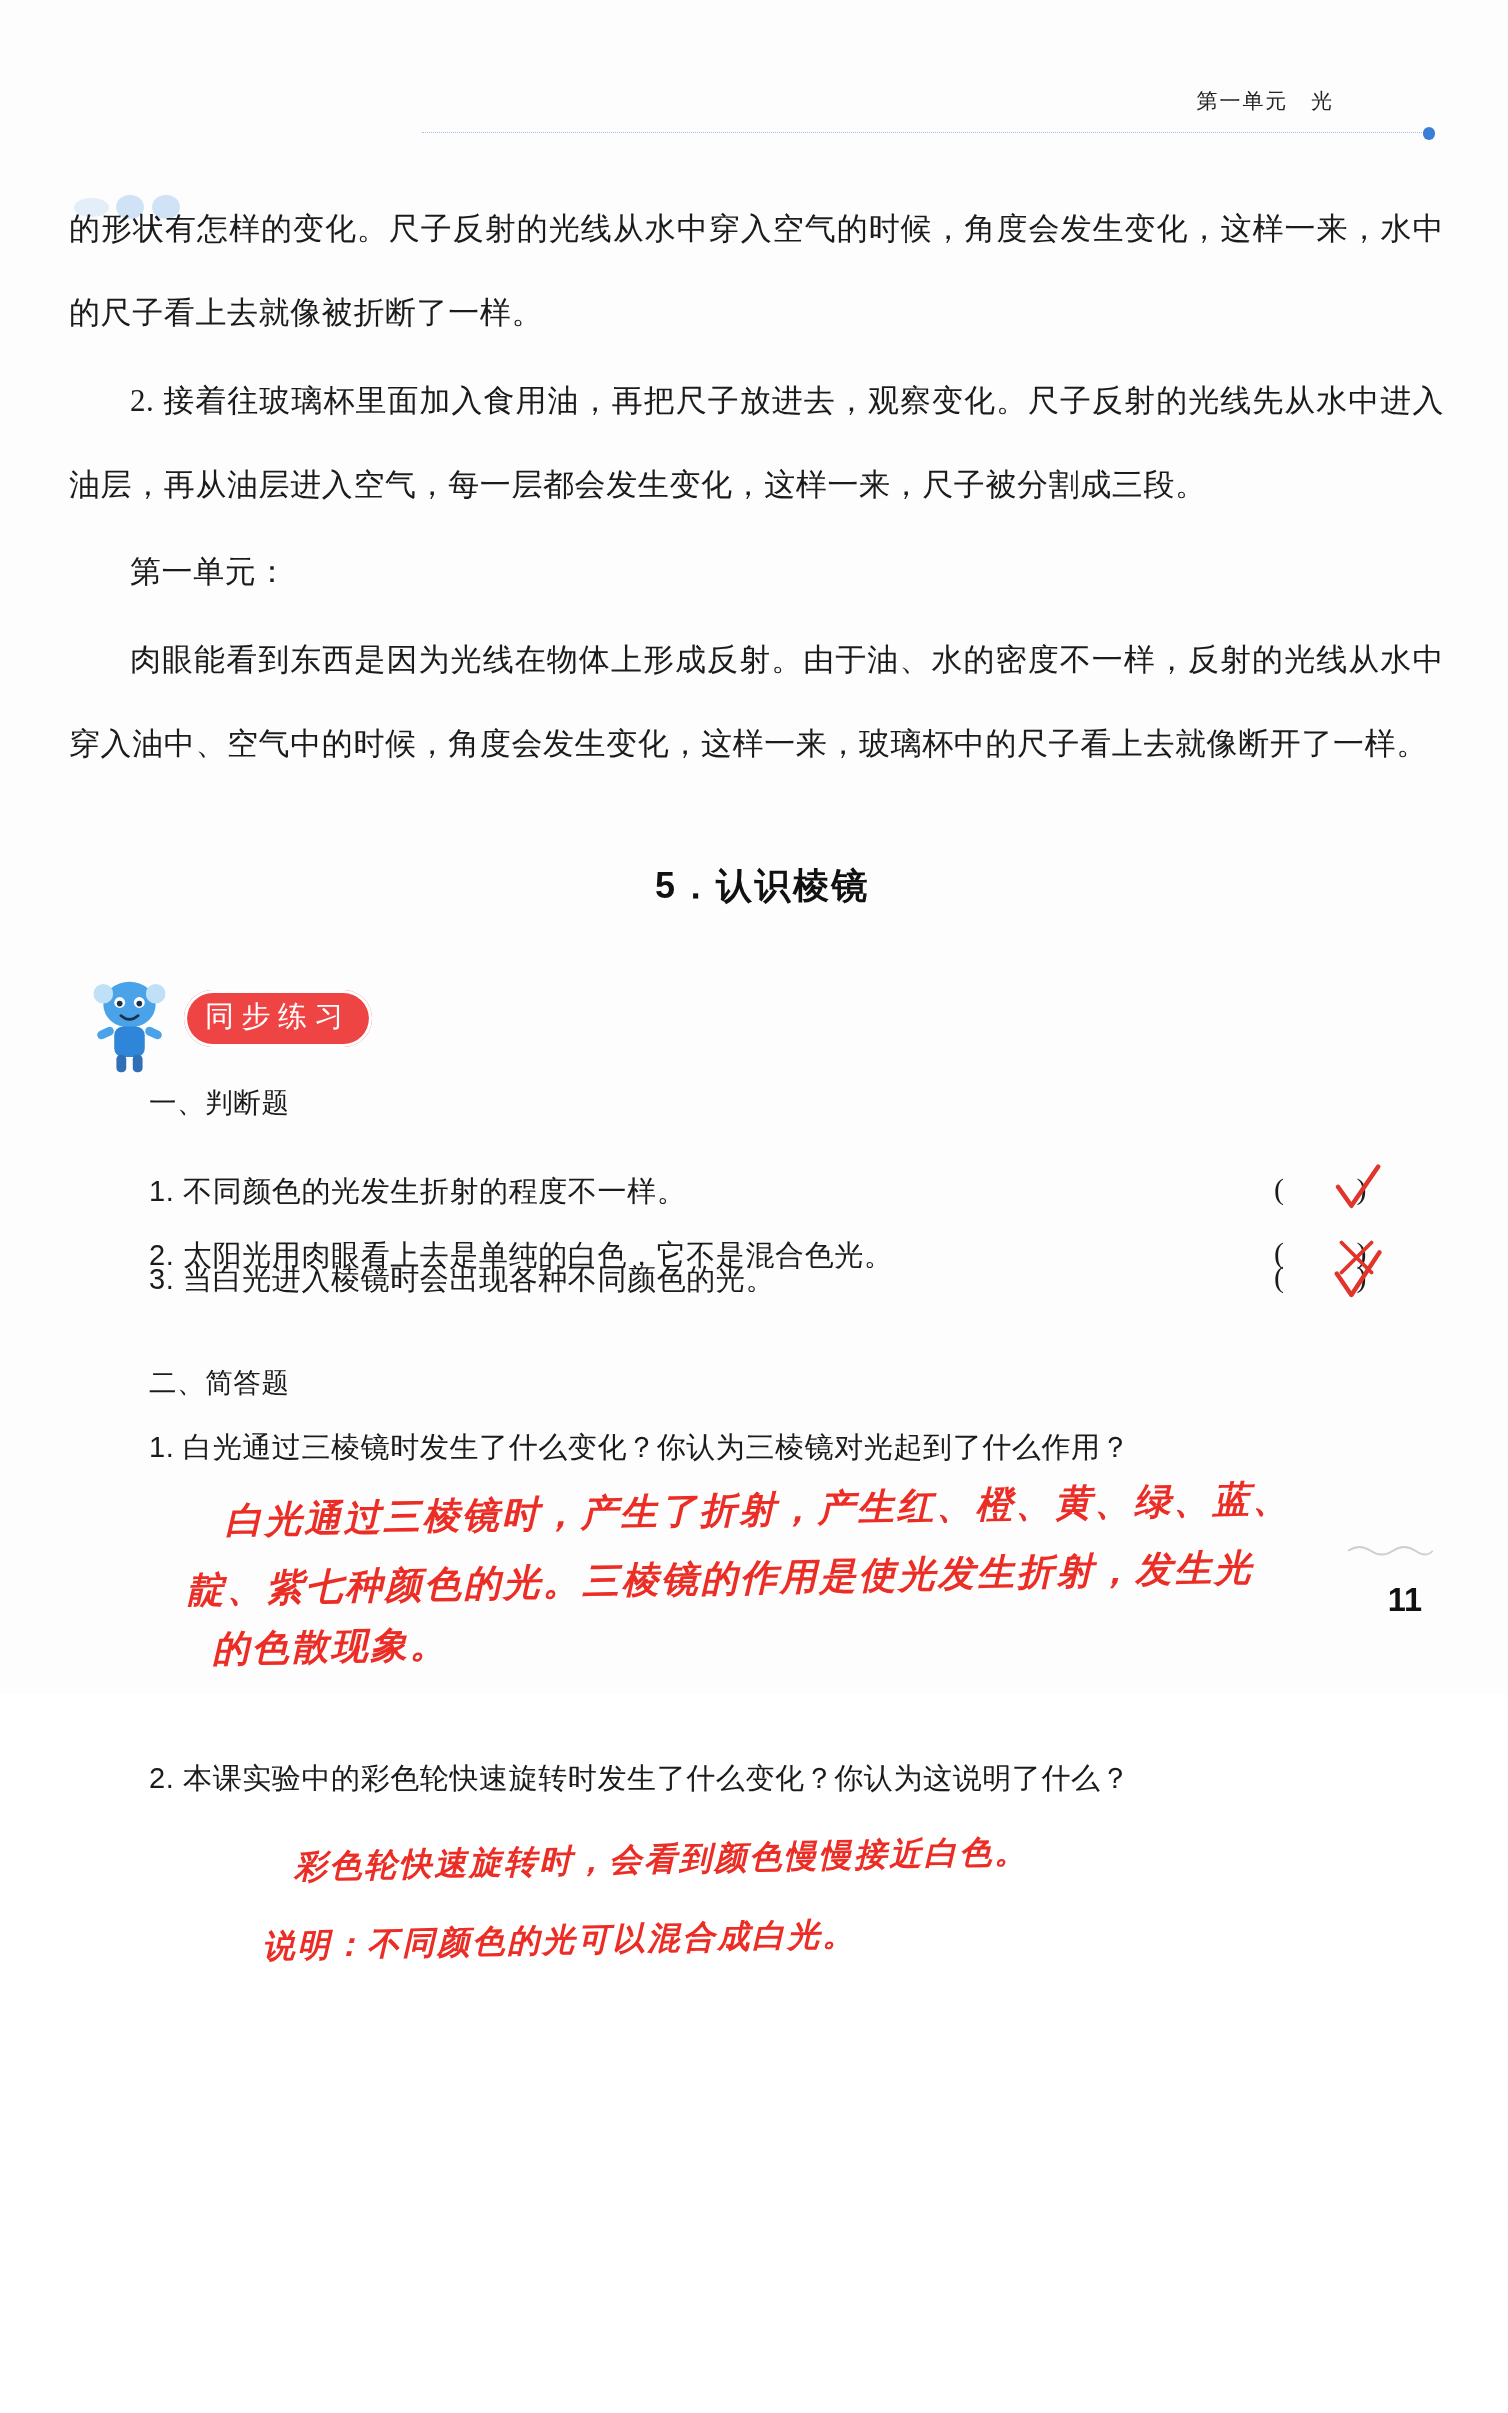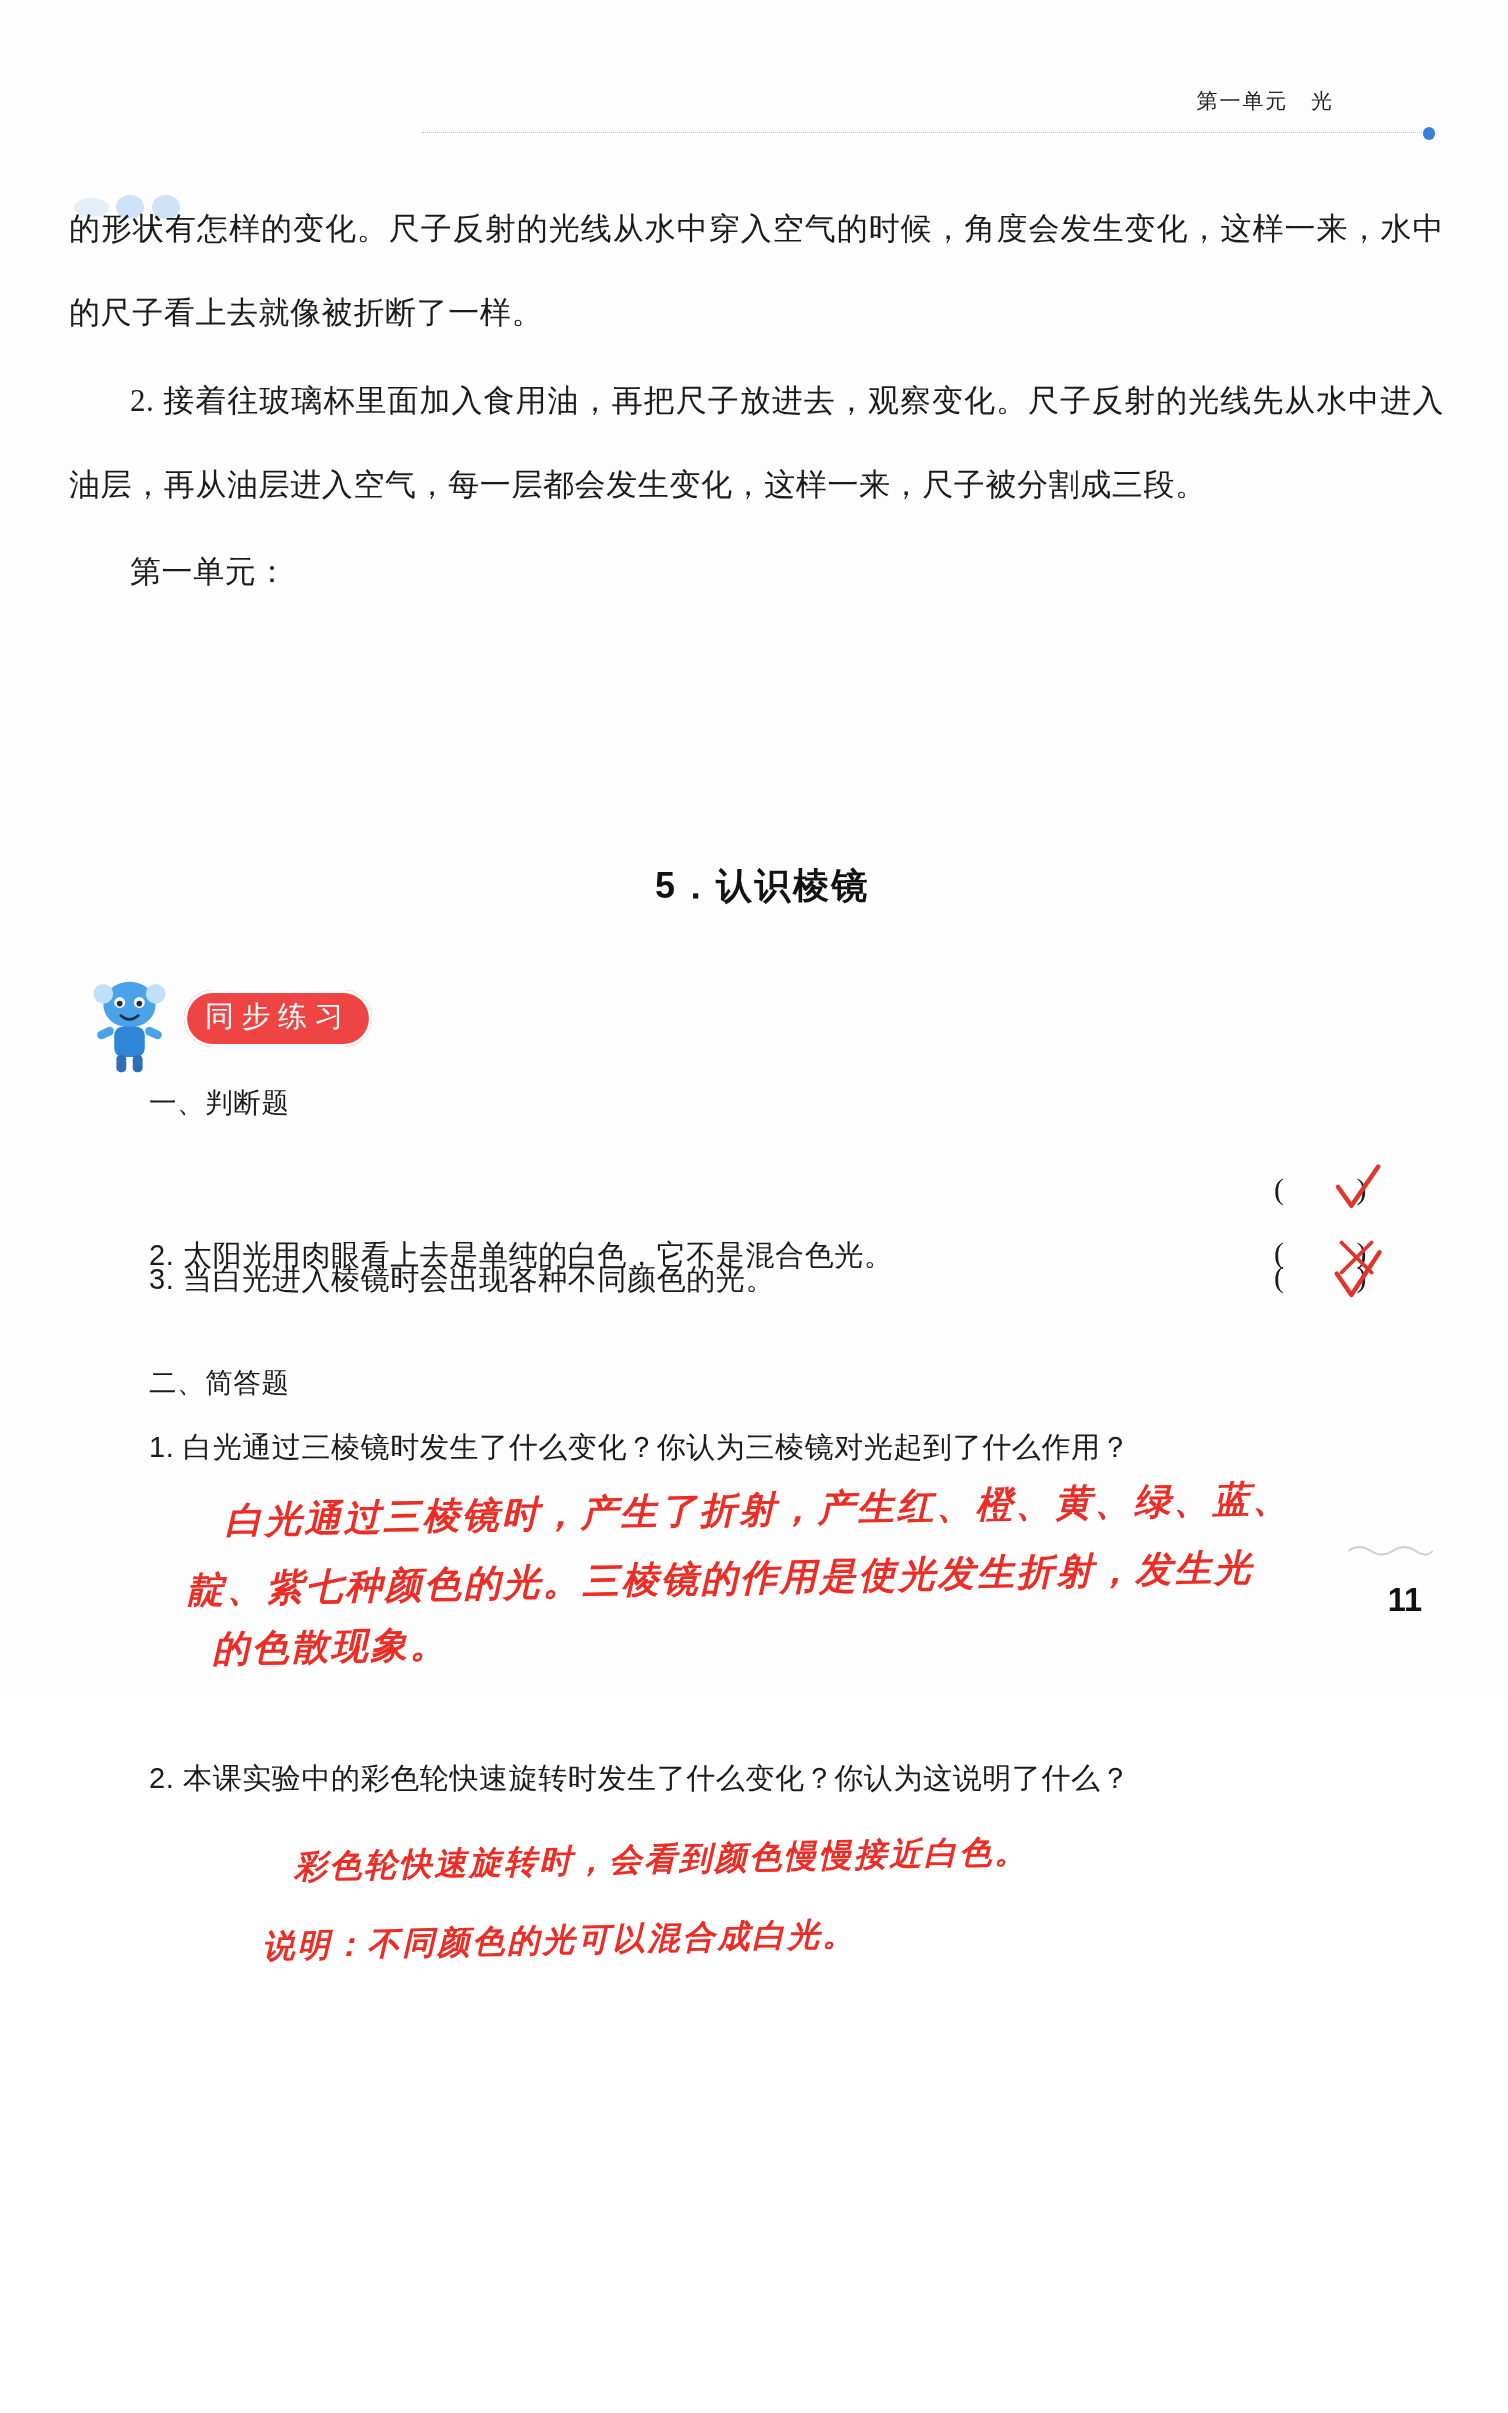--- a/index.html
+++ b/index.html
@@ -221,20 +221,21 @@
     <div class="deco-dot d3"></div>
   </div>
   <div class="header-title">第一单元　光</div>
   <div class="header-rule"></div>
   <div class="header-dot"></div>
 
   <div class="body-text">
     <p class="para">的形状有怎样的变化。尺子反射的光线从水中穿入空气的时候，角度会发生变化，这样一来，水中的尺子看上去就像被折断了一样。</p>
     <p class="para indent">2. 接着往玻璃杯里面加入食用油，再把尺子放进去，观察变化。尺子反射的光线先从水中进入油层，再从油层进入空气，每一层都会发生变化，这样一来，尺子被分割成三段。</p>
     <p class="para indent">第一单元：</p>
+    <p class="para indent">肉眼能看到东西是因为光线在物体上形成反射。由于油、水的密度不一样，反射的光线从水中穿入油中、空气中的时候，角度会发生变化，这样一来，玻璃杯中的尺子看上去就像断开了一样。</p>
   </div>
 
   <div class="section-title">5．认识棱镜</div>
 
   <div class="banner">
     <svg class="mascot" viewBox="0 0 100 100">
       <ellipse cx="50" cy="30" rx="24" ry="21" fill="#4aa3e8"></ellipse>
       <circle cx="26" cy="20" r="9" fill="#bfe0f7"></circle>
       <circle cx="74" cy="20" r="9" fill="#bfe0f7"></circle>
       <circle cx="41" cy="28" r="5" fill="#ffffff"></circle>
@@ -250,20 +251,21 @@
     </svg>
     <div class="banner-pill">同步练习</div>
   </div>
 
   <div class="q-block" style="top:1085px;">
     <div class="q-heading">一、判断题</div>
   </div>
 
   <div class="q-block" style="top:1172px;">
     <div class="q-row">
+      <span class="q-line">1. 不同颜色的光发生折射的程度不一样。</span>
       <span class="paren">(&nbsp;)</span>
       <svg class="mark" viewBox="0 0 100 100">
         <path d="M16 46 L40 80 L88 10" stroke="#e0352b" stroke-width="8" fill="none" stroke-linecap="round" stroke-linejoin="round"></path>
       </svg>
     </div>
   </div>
 
   <div class="q-block" style="top:1236px;">
     <div class="q-row">
       <span class="q-line">2. 太阳光用肉眼看上去是单纯的白色，它不是混合色光。</span>

